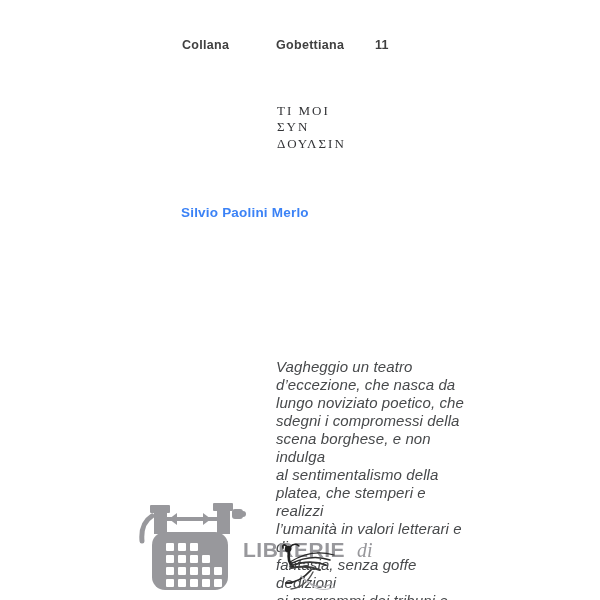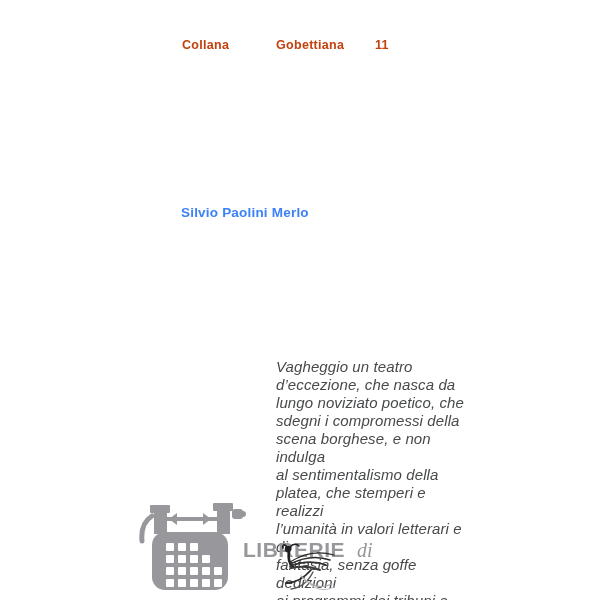--- a/index.html
+++ b/index.html
@@ -2,21 +2,21 @@
 <html><head>
 <meta charset="utf-8">
 <style>
   html,body{margin:0;padding:0;background:#fff;}
   .page{
     position:relative;width:600px;height:600px;background:#ffffff;
     overflow:hidden;font-family:"Liberation Sans",sans-serif;
   }
   .abs{position:absolute;}
   
-  .hdr{top:38px;font-size:12.5px;font-weight:600;color:#c2410c;letter-spacing:.3px;}
+  .hdr{top:38px;font-size:12.5px;font-weight:600;color:#404040;letter-spacing:.3px;}
   .hdr-collana{left:182px;}
   .hdr-gobettiana{left:276px;}
   .hdr-num{left:375px;}
   
   .greek{
     left:277px;top:103px;font-family:"Liberation Serif",serif;
     font-size:13px;line-height:16.3px;letter-spacing:2px;
     color:#333437;white-space:pre-line;
   }
   
@@ -41,20 +41,23 @@
 </style>
 </head>
 <body>
 
 <div class="page">
 
   <div class="abs hdr hdr-collana">Collana</div>
   <div class="abs hdr hdr-gobettiana">Gobettiana</div>
   <div class="abs hdr hdr-num">11</div>
 
+  <div class="abs greek">ΤΙ ΜΟΙ
+ΣΥΝ
+ΔΟΥΛΣΙΝ</div>
 
   <div class="abs author">Silvio Paolini Merlo</div>
 
   <div class="abs quote">
     <span>Vagheggio un teatro
 d’eccezione, che nasca da
 lungo noviziato poetico, che
 sdegni i compromessi della
 scena borghese, e non indulga
 al sentimentalismo della

